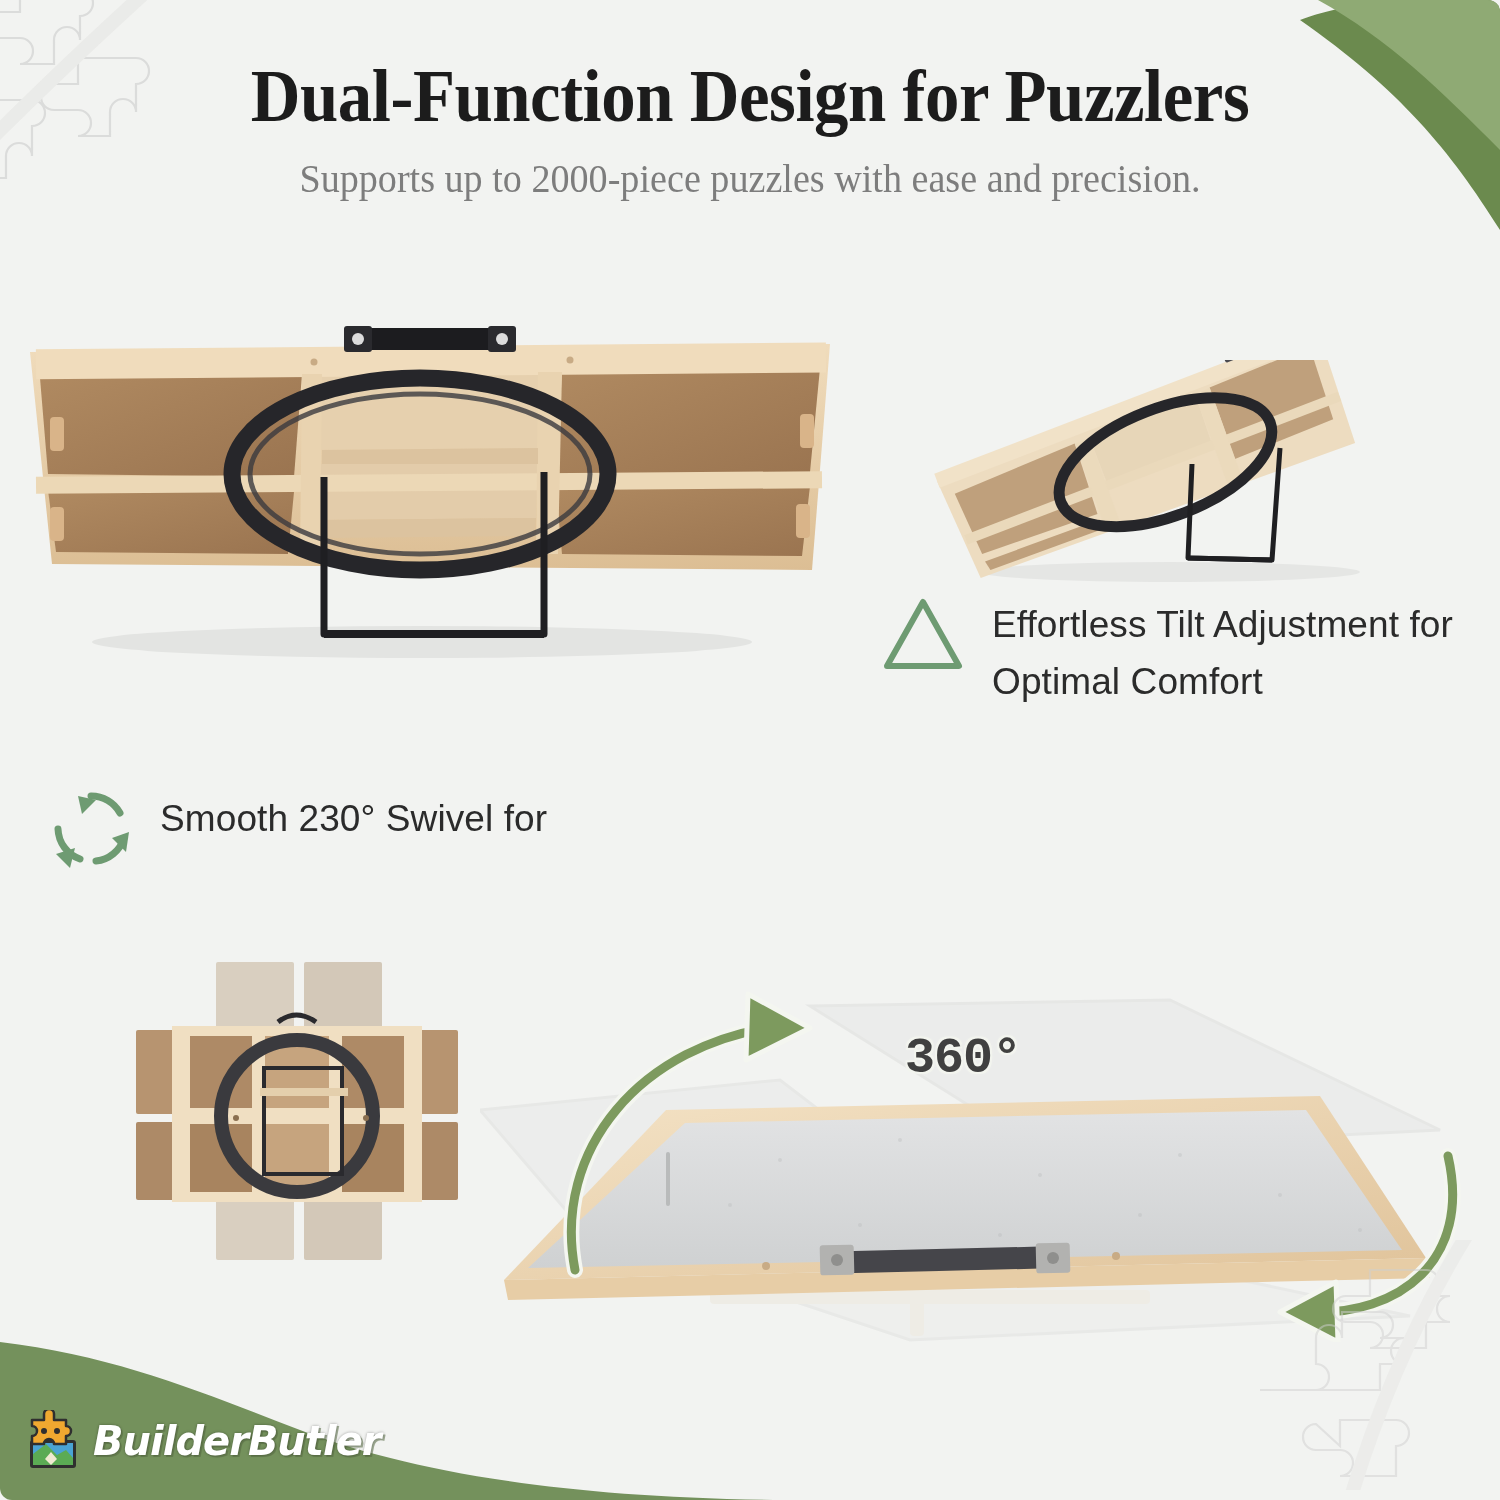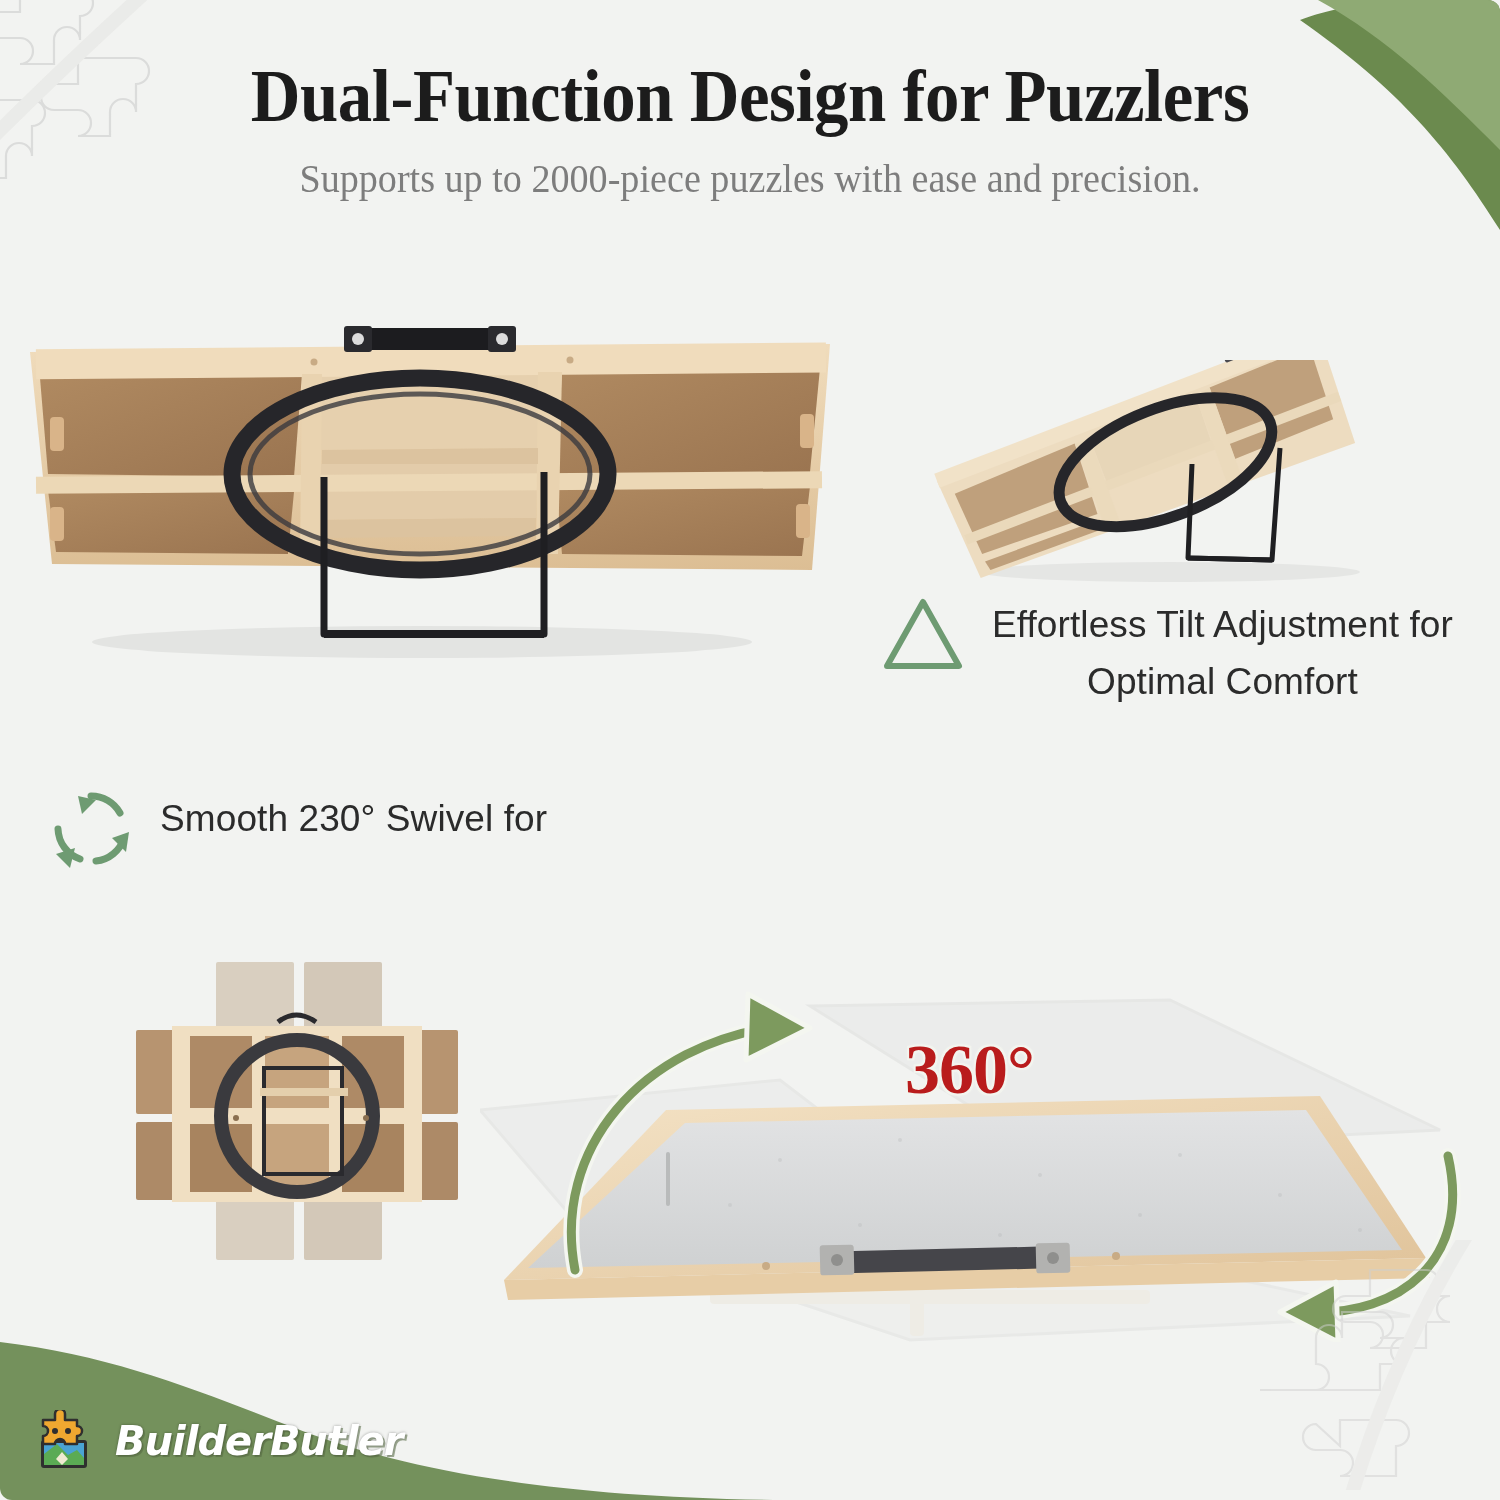--- a/index.html
+++ b/index.html
@@ -33,53 +33,53 @@
     line-height:1.05;
   }
   #subtitle {
     margin-top:18px;
     font-family:"Liberation Serif", serif;
     font-size:41px; color:#7d7d7d;
     transform:scaleX(.93); transform-origin:center;
   }
 
   
-  .feature { position:absolute; display:flex; align-items:flex-start; gap:26px;text-align:center; }
+  .feature { position:absolute; display:flex; align-items:flex-start; gap:26px; }
   #feature-tilt  { top:592px; left:880px; width:600px; }
   #feature-swivel{ top:786px; left:48px;  width:560px; }
   .feature-icon { flex:0 0 auto; width:86px; height:86px; }
   .feature-text {
     font-size:37px; color:#2b2b2b; line-height:1.55;
     letter-spacing:.1px; padding-top:4px;
   }
 
   
   .photo { position:absolute; }
   #photo-main   { top:322px; left:22px;  width:816px; height:340px; }
   #photo-tilt   { top:360px; left:920px; width:462px; height:224px; }
   #photo-flat   { top:952px; left:112px; width:368px; height:318px; }
   #photo-rotate { top:960px; left:480px; width:982px; height:382px; }
   .photo svg { width:100%; height:100%; display:block; }
 
   
   #badge-360 {
     position:absolute; top:1030px; left:905px;
-    font-size:70px; font-weight:bold; color:#b91c1c;
-    font-family:Liberation Serif, serif;
+    font-size:50px; font-weight:bold; color:#404040;
+    font-family:Liberation Mono, monospace;
     letter-spacing:-1px;
     text-shadow:
        0 0 5px #f4f6f0, 2px 2px 0 #f2f4ee, -2px -2px 0 #f2f4ee,
        2px -2px 0 #f2f4ee, -2px 2px 0 #f2f4ee;
   }
 
   
   #footer-band { position:absolute; bottom:0; left:0; width:880px; height:170px; }
   #logo {
-    position:absolute; bottom:28px; left:35px;
-    display:flex; align-items:center; gap:20px;text-align:center;
+    position:absolute; bottom:28px; left:24px;
+    display:flex; align-items:center; gap:9px;text-align:center;
   }
   #logo-mark { width:60px; height:62px; }
   #logo-word {
     font-family:"DejaVu Sans", sans-serif;
     font-weight:bold; font-style:italic;
     font-size:40px; color:#ffffff;
     letter-spacing:-1px;
     text-shadow:0 0 3px rgba(0,0,0,.35), 2px 2px 0 rgba(90,110,70,.55);
   }
 </style>

